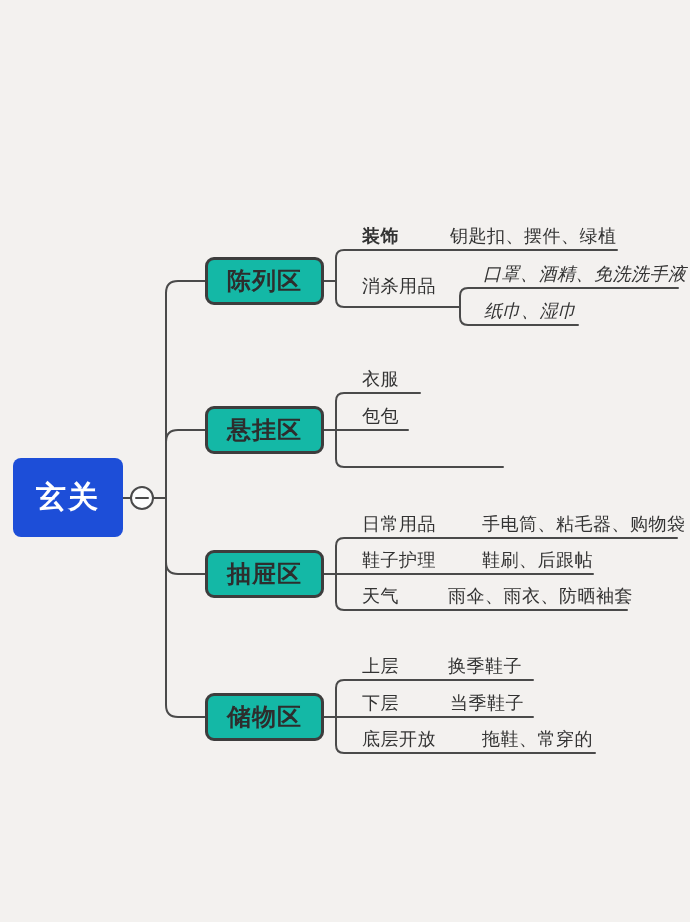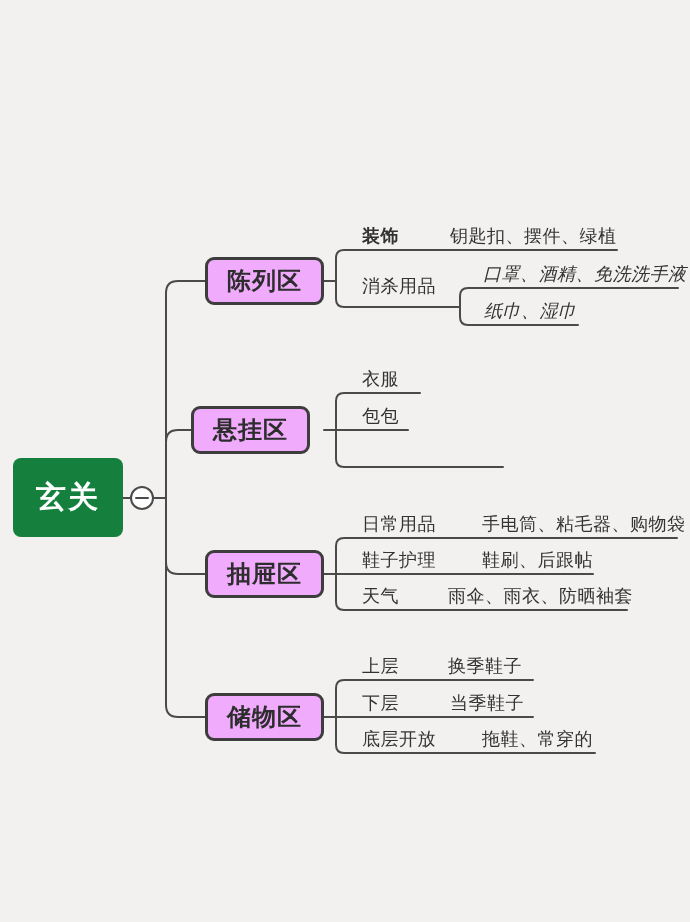--- a/index.html
+++ b/index.html
@@ -11,28 +11,28 @@
     position:relative;
     width:690px;height:922px;
     background:#f3f1ef;
     overflow:hidden;
   }
   .connectors{
     position:absolute;left:0;top:0;width:690px;height:922px;
   }
   .root-box{
     position:absolute;left:13px;top:458px;width:110px;height:79px;
-    background:#15803d;border-radius:8px;
+    background:#1d4ed8;border-radius:8px;
     display:flex;align-items:center;justify-content:center;
     color:#ffffff;font-size:30px;font-weight:bold;letter-spacing:2px;
     box-sizing:border-box;
   }
   .branch-box{
     position:absolute;width:119px;height:48px;
-    background:#f0abfc;border:3px solid #3d3d3d;border-radius:9px;
+    background:#14b8a6;border:3px solid #3d3d3d;border-radius:9px;
     display:flex;align-items:center;justify-content:center;
     color:#2d2d2d;font-size:24px;font-weight:bold;letter-spacing:1px;
     box-sizing:border-box;
   }
   .topic{
     position:absolute;
     font-size:18px;line-height:20px;color:#333333;
     letter-spacing:0.5px;white-space:nowrap;
   }
 </style>
@@ -71,21 +71,21 @@
     </g>
   </svg>
 
   <div class="root-box">
     <span>玄关</span>
   </div>
 
   <div class="branch-box" style="left:205px;top:257px;">
     <span>陈列区</span>
   </div>
-  <div class="branch-box" style="left:191px;top:406px;">
+  <div class="branch-box" style="left:205px;top:406px;">
     <span>悬挂区</span>
   </div>
   <div class="branch-box" style="left:205px;top:550px;">
     <span>抽屉区</span>
   </div>
   <div class="branch-box" style="left:205px;top:693px;">
     <span>储物区</span>
   </div>
 
   <div class="topic" style="left:362px;top:226px;font-weight:bold;">装饰</div>

